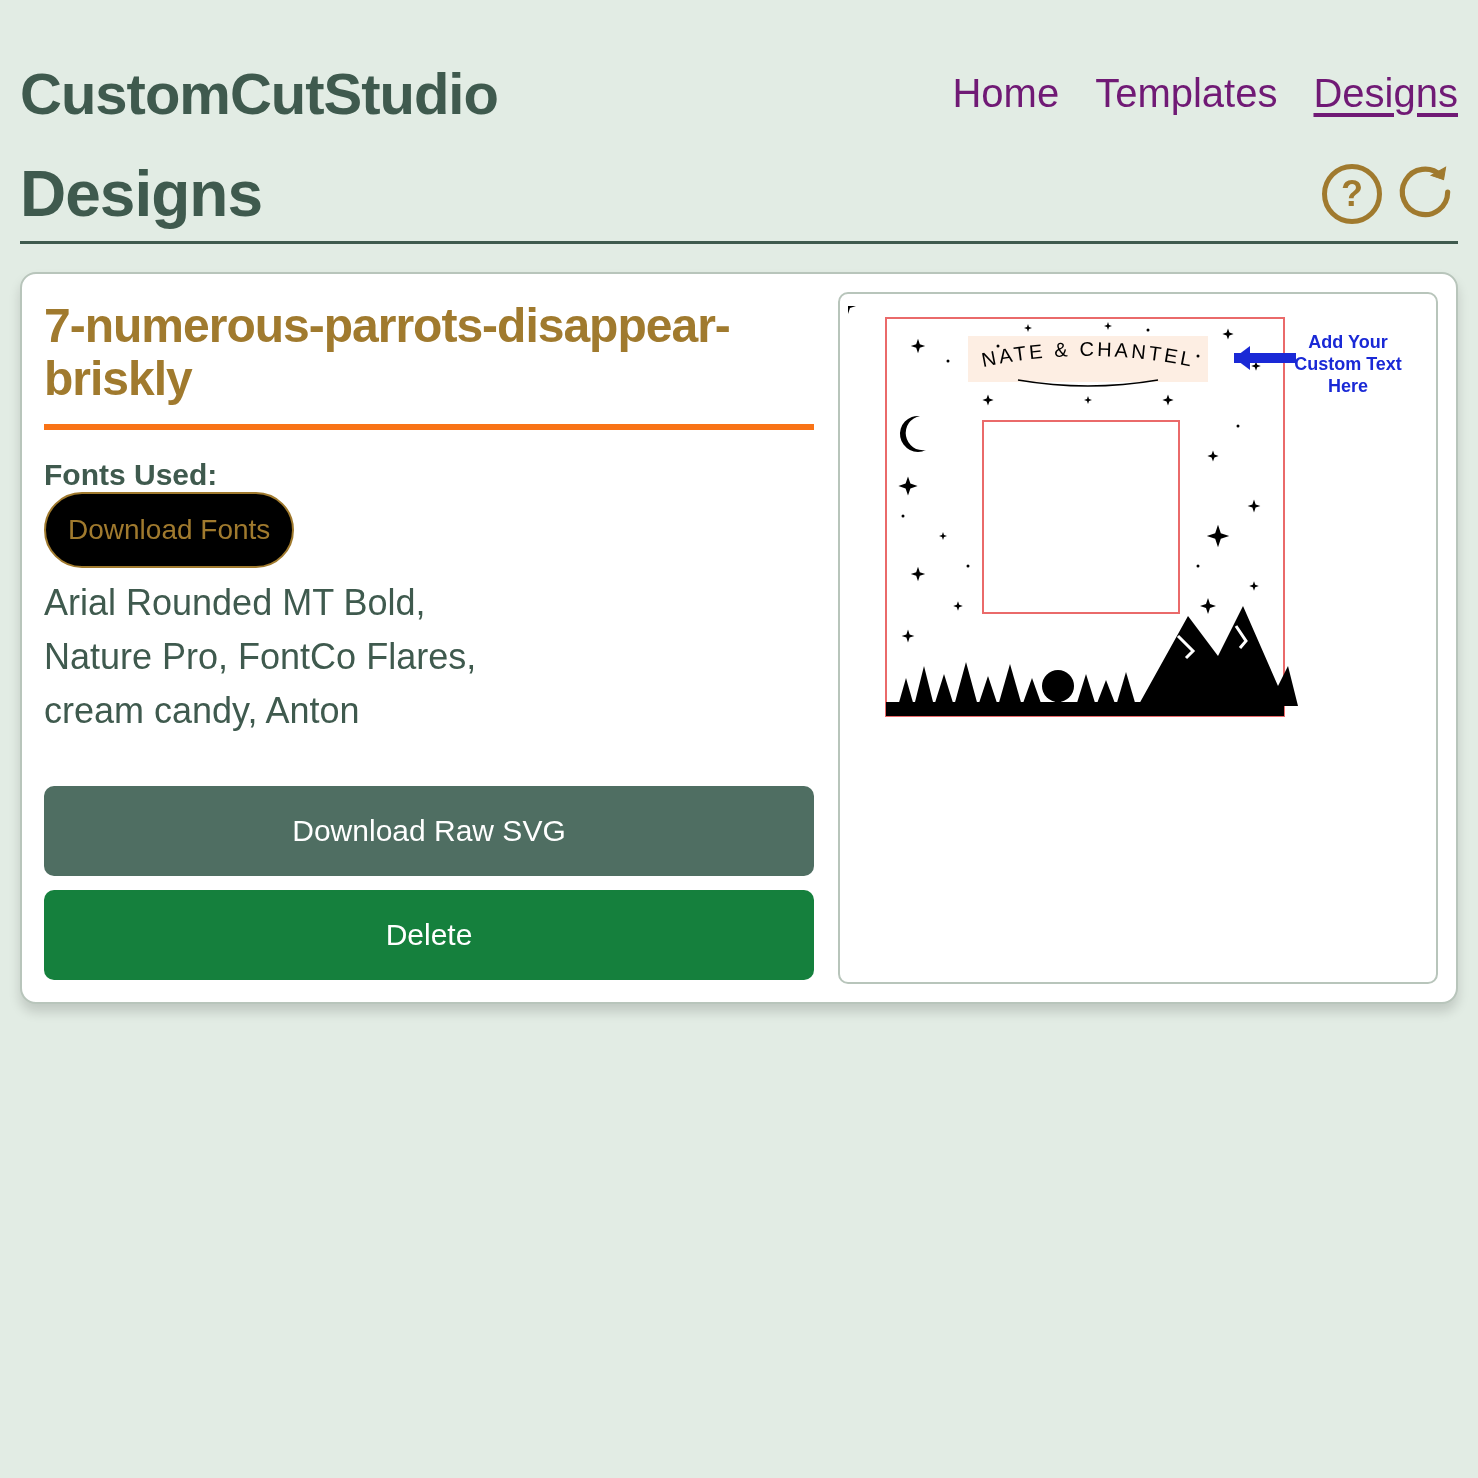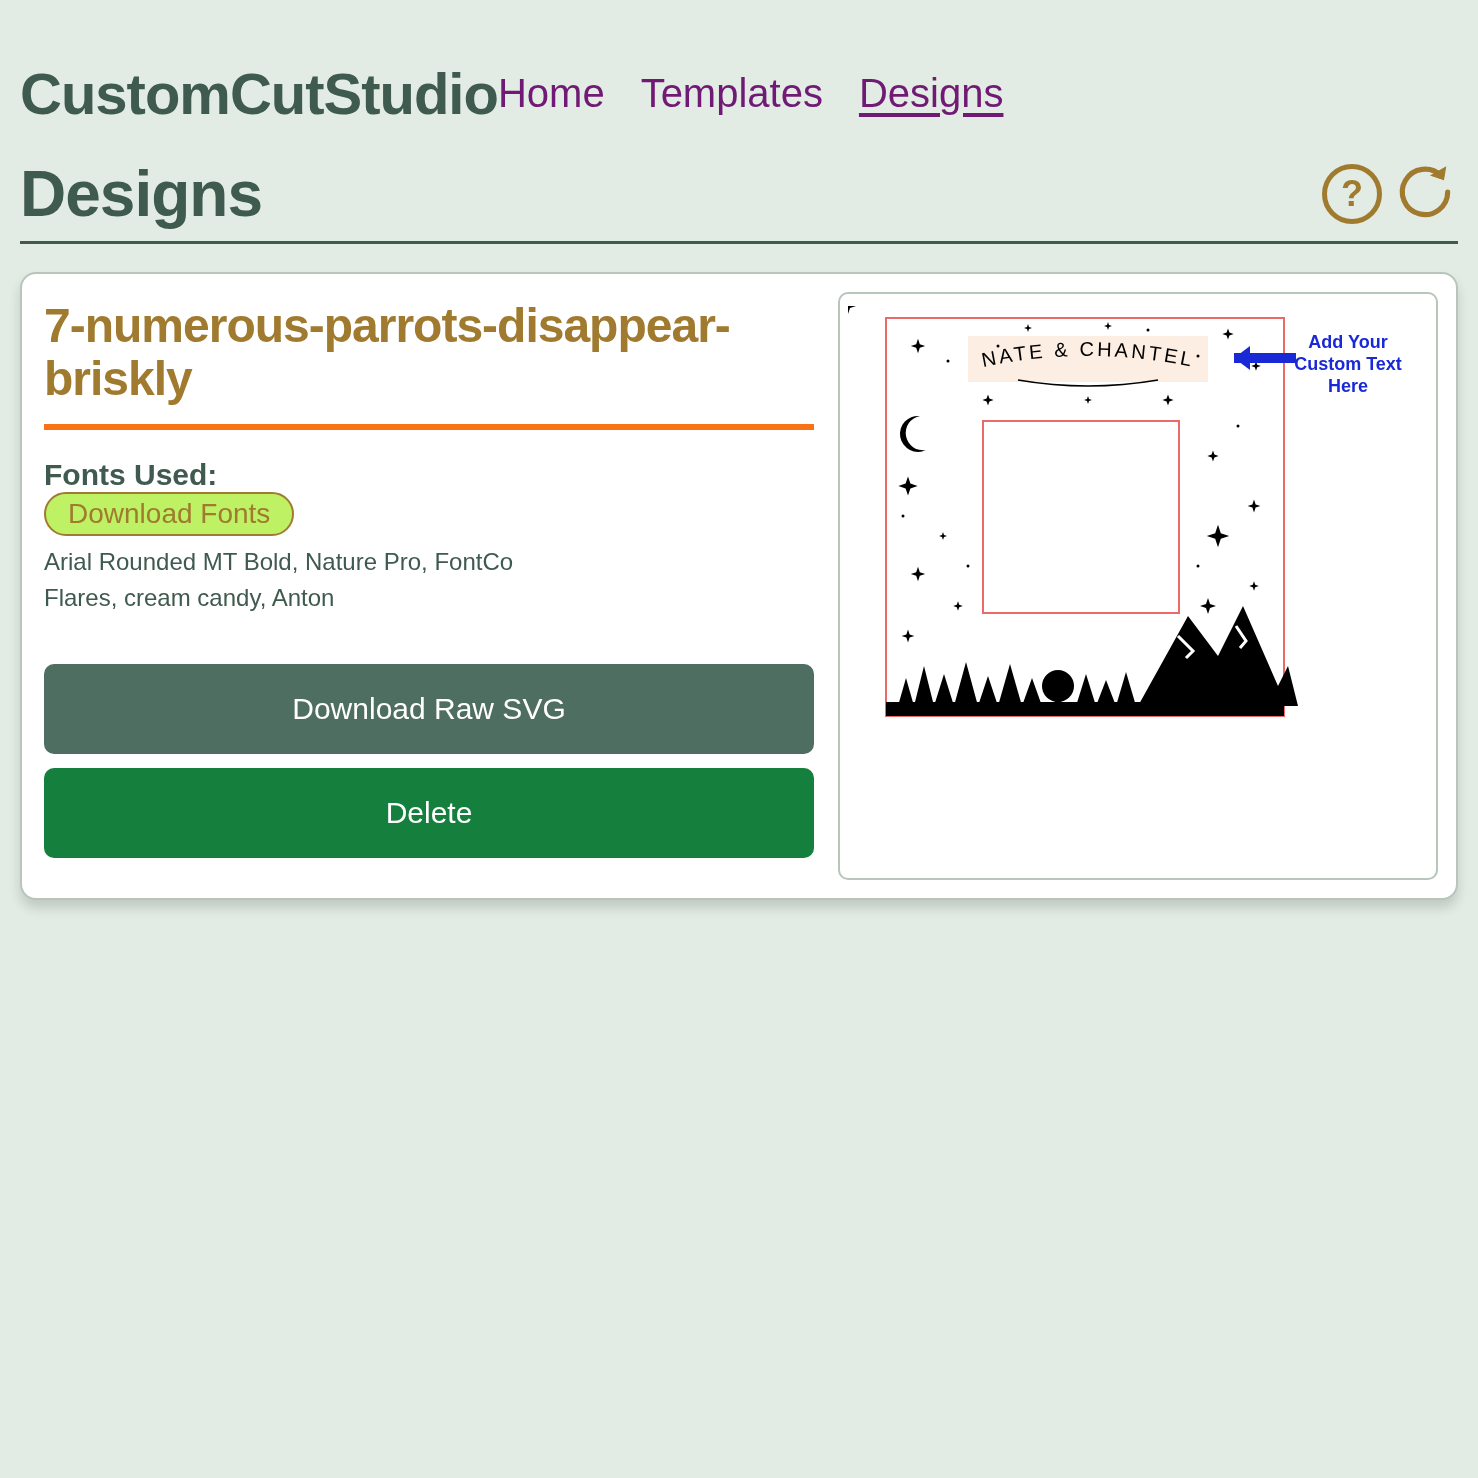--- a/index.html
+++ b/index.html
@@ -5,21 +5,21 @@
   * { box-sizing: border-box; margin: 0; padding: 0; }
   body {
     background: #e2ece4;
     font-family: -apple-system, BlinkMacSystemFont, "Segoe UI", Arial, sans-serif;
     width: 1478px;
     height: 1478px;
     padding: 20px;
   }
   .header {
     display: flex;
-    justify-content: flex-start;
+    justify-content: space-between;
     align-items: center;
     padding: 40px 0 30px 0;
   }
   .logo {
     font-size: 58px;
     font-weight: 600;
     color: #3f5a4e;
     letter-spacing: -1px;
   }
   .nav {
@@ -102,30 +102,30 @@
     margin-bottom: 8px;
     flex-direction: column;
   }
   .fonts-label {
     font-size: 30px;
     font-weight: 800;
     color: #3f5a4e;
   }
   .download-fonts-btn {
     border: 2px solid #a07a2e;
-    background: #bef264;
+    background: #000000;
     color: #a07a2e;
     font-size: 28px;
     font-weight: 500;
-    padding: 4px 22px;
+    padding: 20px 22px;
     border-radius: 999px;
     cursor: pointer;
   }
   .fonts-list {
-    font-size: 24px;
+    font-size: 36px;
     color: #3f5a4e;
     line-height: 1.5;
     margin-bottom: 48px;
     max-width: 480px;
   }
   .btn-row {
     display: flex;
     gap: 14px;
     margin-bottom: 14px;
   }

